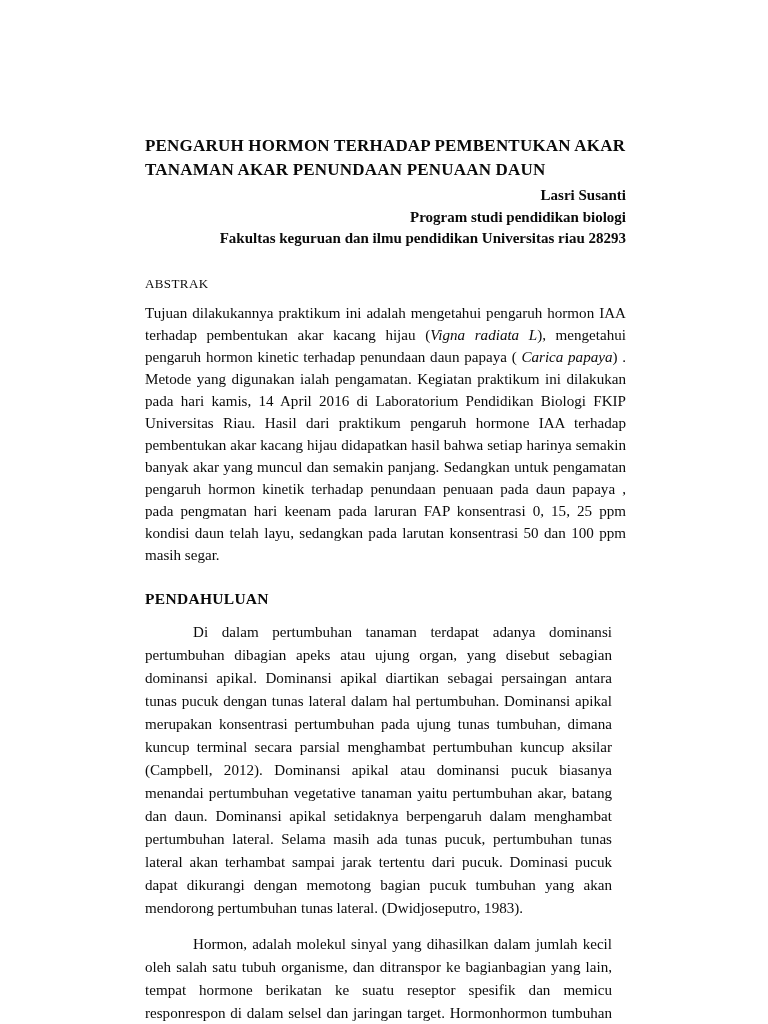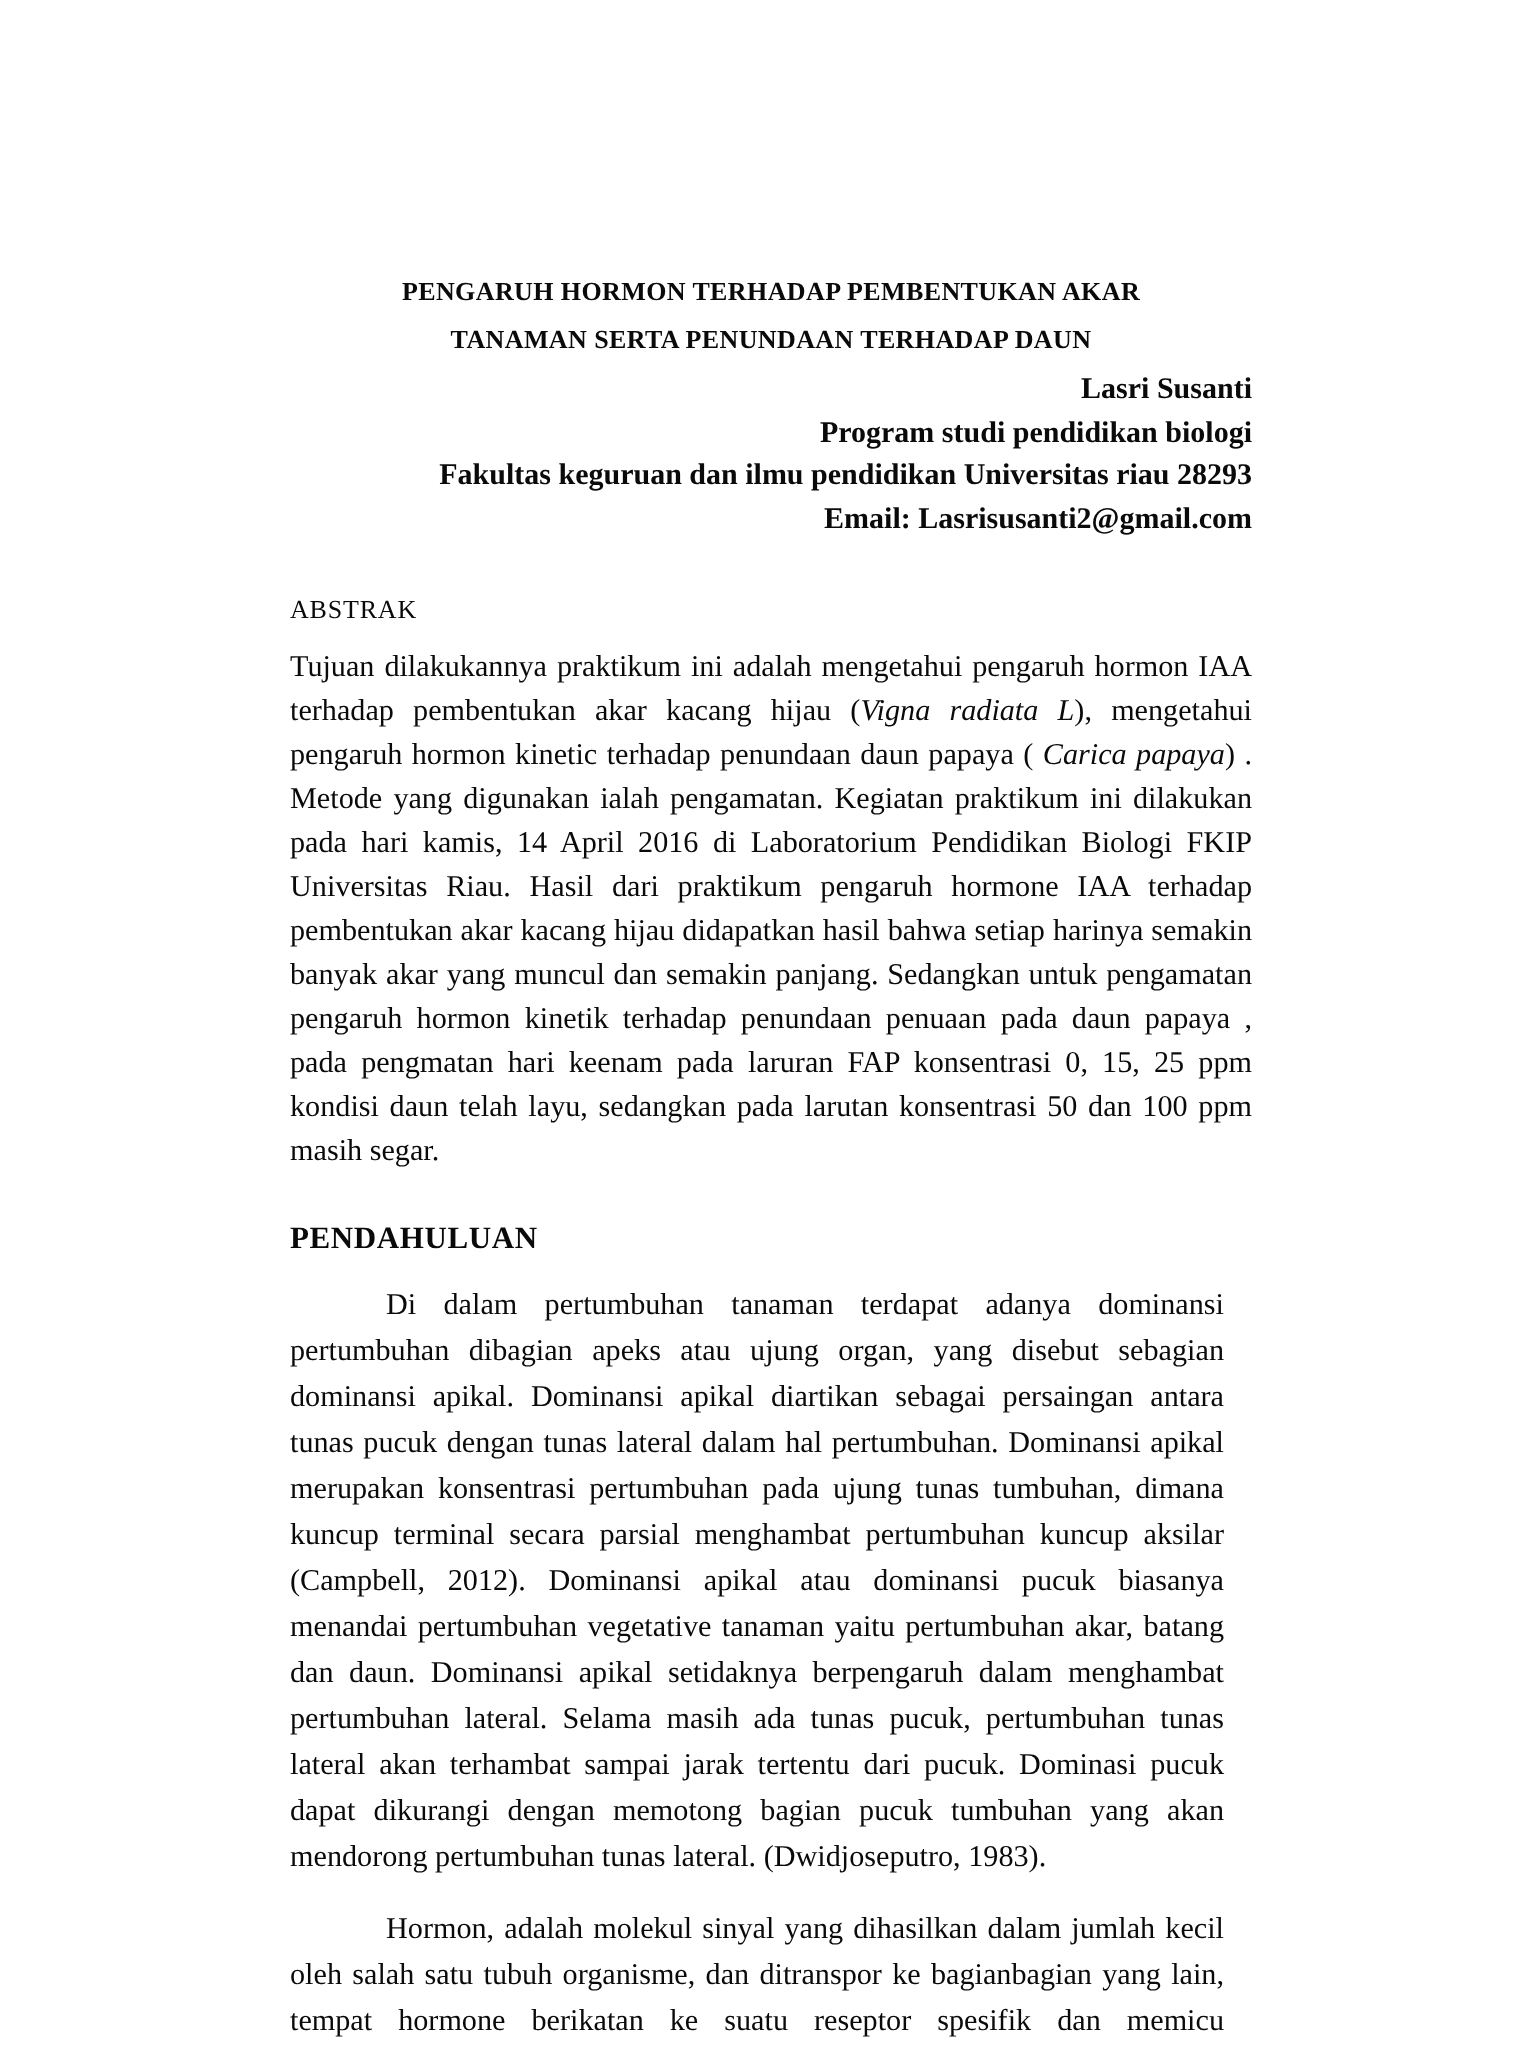--- a/index.html
+++ b/index.html
@@ -13,23 +13,23 @@
     color: #0a0a0a;
   }
   .page {
     width: 768px;
     min-height: 1024px;
     box-sizing: border-box;
     padding: 134px 142px 40px 145px;
     background: #ffffff;
   }
   .title {
-    text-align: center;
+    text-align: left;
     font-weight: bold;
-    font-size: 13px;
+    font-size: 17px;
     line-height: 24px;
     letter-spacing: 0.2px;
   }
   .authors {
     margin-top: 3px;
     text-align: right;
     font-weight: bold;
     font-size: 15px;
     line-height: 21.5px;
   }
@@ -68,28 +68,27 @@
     line-height: 23px;
   }
 </style>
 </head>
 <body>
 
 <div class="page">
 
   <div class="title">
     <div>PENGARUH HORMON TERHADAP PEMBENTUKAN AKAR</div>
-    <div>TANAMAN SERTA PENUNDAAN TERHADAP DAUN</div>
+    <div>TANAMAN AKAR PENUNDAAN PENUAAN DAUN</div>
   </div>
 
   <div class="authors">
     <div>Lasri Susanti</div>
     <div>Program studi pendidikan biologi</div>
     <div>Fakultas keguruan dan ilmu pendidikan Universitas riau 28293</div>
-    <div>Email: Lasrisusanti2@gmail.com</div>
   </div>
 
   <div class="abstract-heading">ABSTRAK</div>
 
   <p class="abstract"><span>Tujuan dilakukannya praktikum ini adalah mengetahui pengaruh hormon IAA terhadap pembentukan akar kacang hijau (</span><span style="font-style: italic;">Vigna radiata L</span><span>), mengetahui pengaruh hormon kinetic terhadap penundaan daun papaya ( </span><span style="font-style: italic;">Carica papaya</span><span>) . Metode yang digunakan ialah pengamatan. Kegiatan praktikum ini dilakukan pada hari kamis, 14 April 2016 di Laboratorium Pendidikan Biologi FKIP Universitas Riau. Hasil dari praktikum pengaruh hormone IAA terhadap pembentukan akar kacang hijau didapatkan hasil bahwa setiap harinya semakin banyak akar yang muncul dan semakin panjang. Sedangkan untuk pengamatan pengaruh hormon kinetik terhadap penundaan penuaan pada daun papaya , pada pengmatan hari keenam pada laruran FAP konsentrasi 0, 15, 25 ppm kondisi daun telah layu, sedangkan pada larutan konsentrasi 50 dan 100 ppm masih segar.</span></p>
 
 
   <div class="section-heading">PENDAHULUAN</div>
 
   <p class="para">Di dalam pertumbuhan tanaman terdapat adanya dominansi pertumbuhan dibagian apeks atau ujung organ, yang disebut sebagian dominansi apikal. Dominansi apikal diartikan sebagai persaingan antara tunas pucuk dengan tunas lateral dalam hal pertumbuhan. Dominansi apikal merupakan konsentrasi pertumbuhan pada ujung tunas tumbuhan, dimana kuncup terminal secara parsial menghambat pertumbuhan kuncup aksilar (Campbell, 2012). Dominansi apikal atau dominansi pucuk biasanya menandai pertumbuhan vegetative tanaman yaitu pertumbuhan akar, batang dan daun. Dominansi apikal setidaknya berpengaruh dalam menghambat pertumbuhan lateral. Selama masih ada tunas pucuk, pertumbuhan tunas lateral akan terhambat sampai jarak tertentu dari pucuk. Dominasi pucuk dapat dikurangi dengan memotong bagian pucuk tumbuhan yang akan mendorong pertumbuhan tunas lateral. (Dwidjoseputro, 1983).</p>

